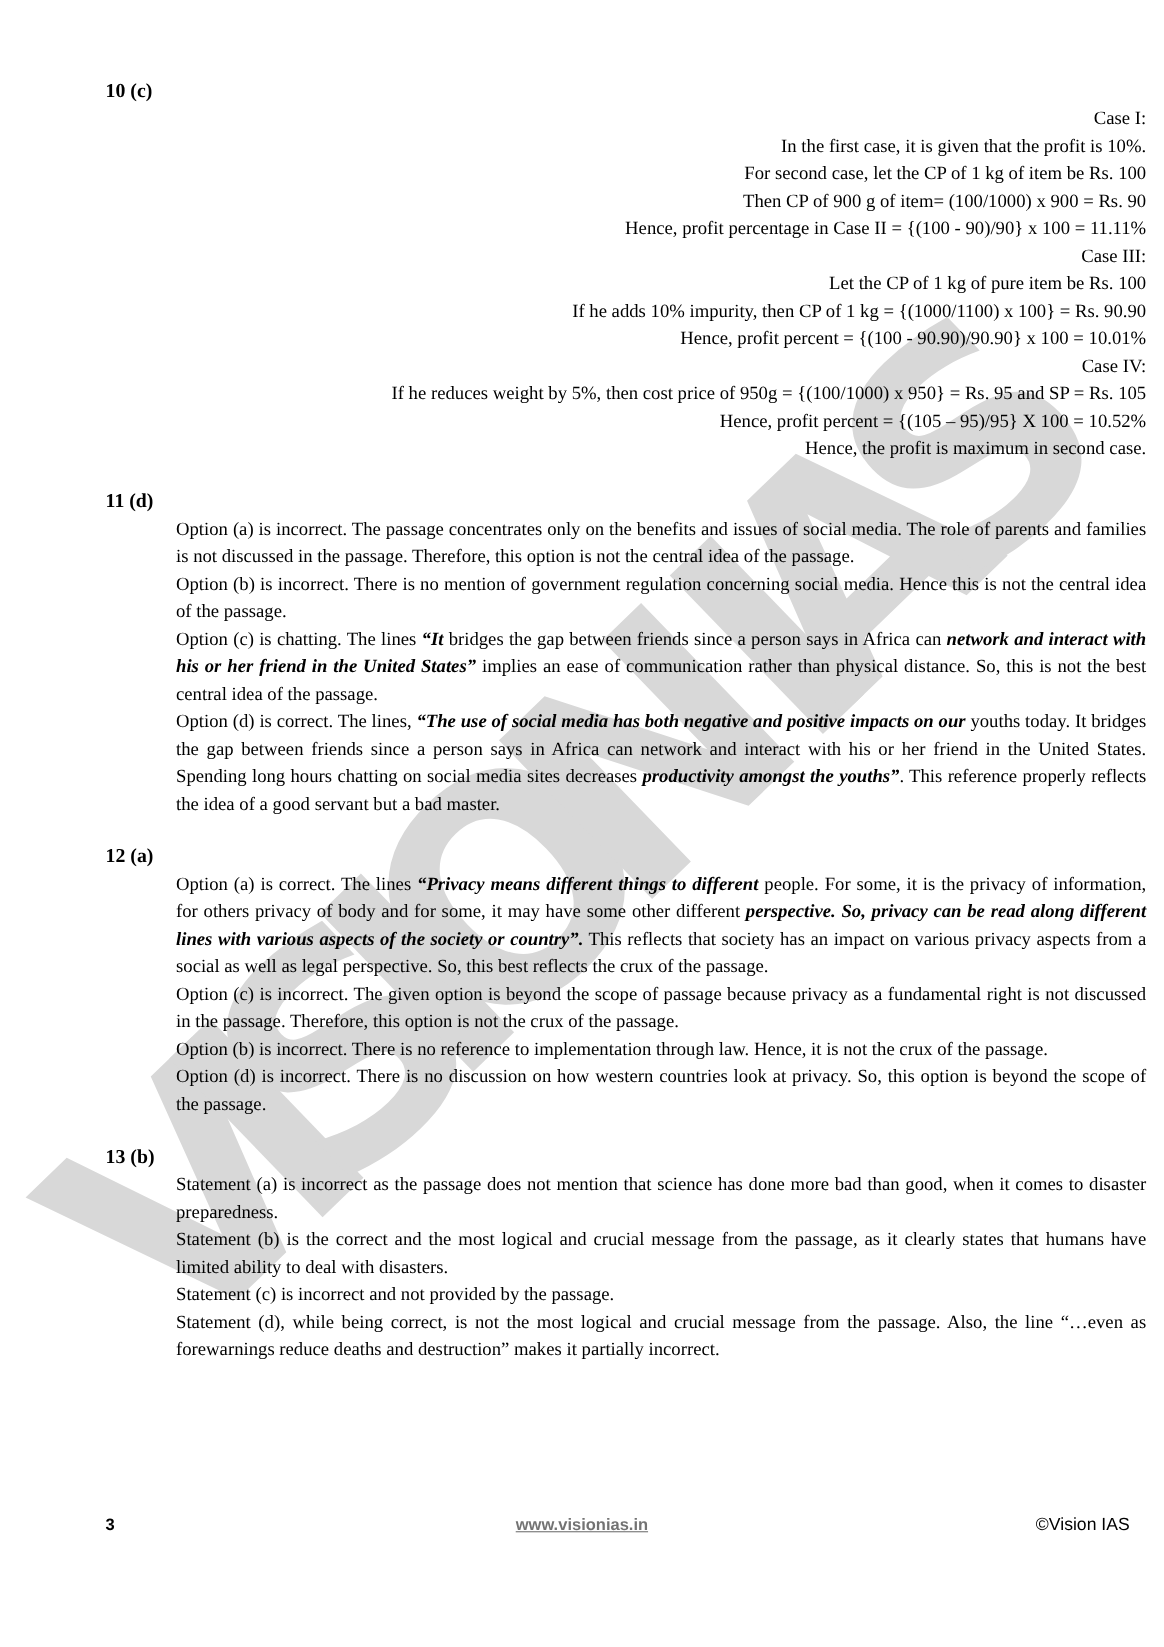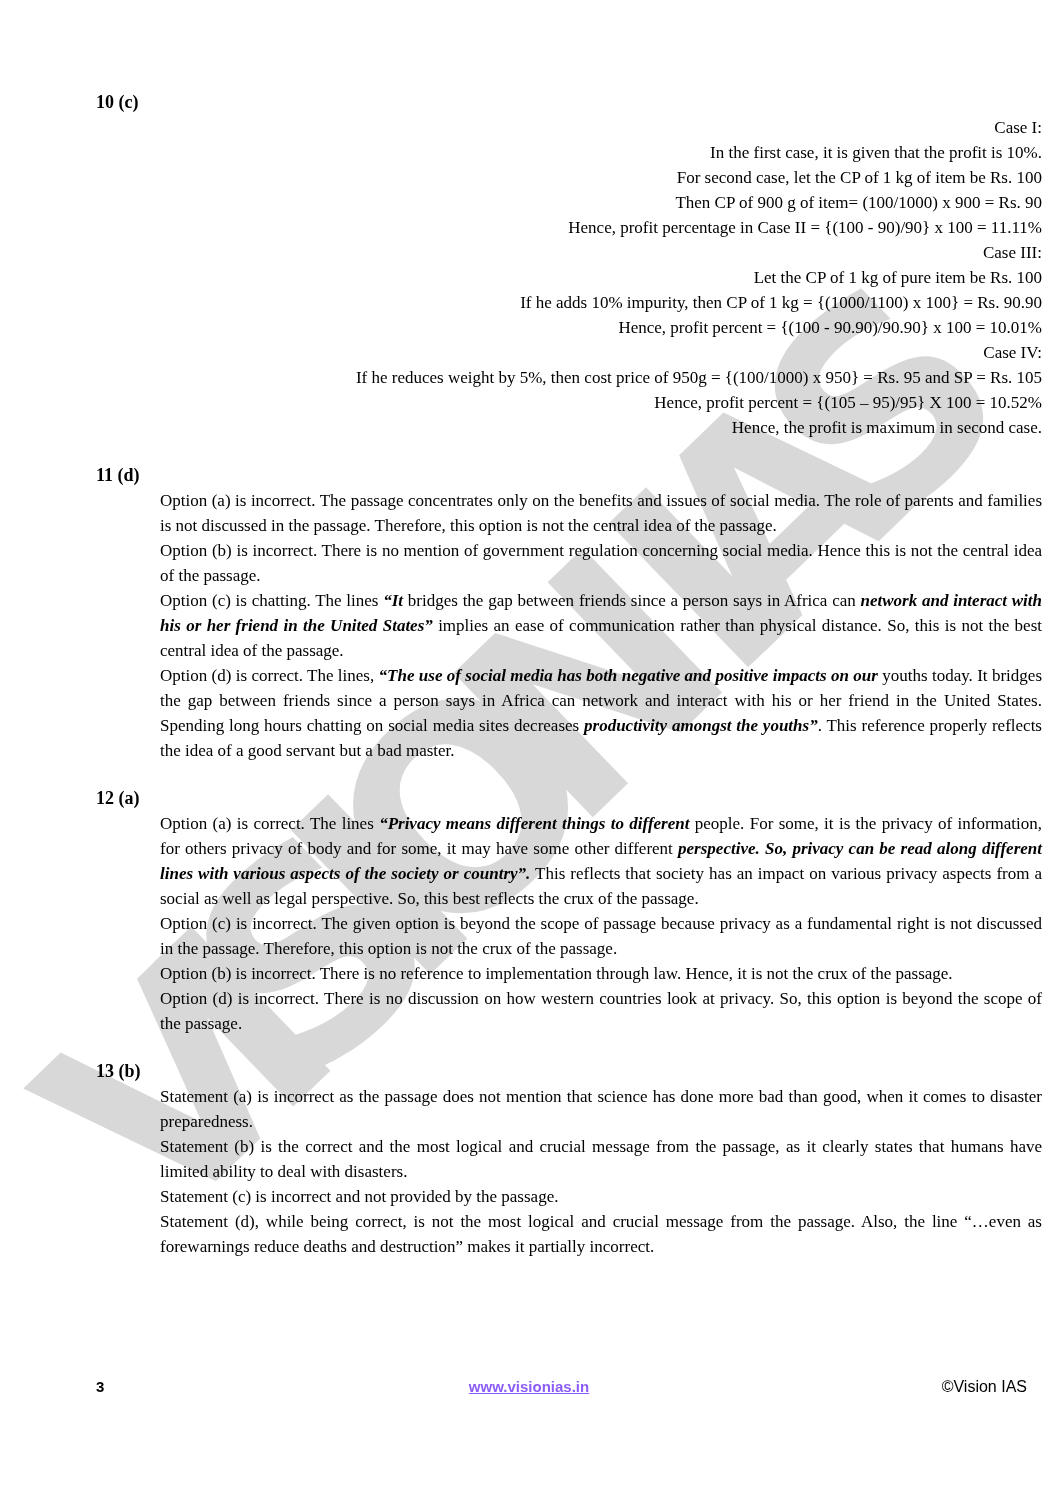--- a/index.html
+++ b/index.html
@@ -23,21 +23,21 @@
     font-size: 275px;
     letter-spacing: -0.2em;
     color: #d8d8d8;
     white-space: nowrap;
     z-index: 0;
     user-select: none;
   }
   .content {
     position: relative;
     z-index: 1;
-    padding: 90px 16px 0 96px;
+    padding: 70px 16px 0 96px;
   }
   .answer { margin-bottom: 23px; }
   .answer-label {
     font-weight: bold;
     font-size: 18px;
     line-height: 25px;
   }
   .answer-body {
     margin-left: 64px;
     font-size: 17px;
@@ -67,21 +67,21 @@
     position: absolute;
     left: 0;
     right: 0;
     top: 0;
     text-align: center;
   }
   .site-link {
     font-family: "Liberation Sans", sans-serif;
     font-weight: bold;
     font-size: 15px;
-    color: #8b5cf6;
+    color: #737373;
     text-decoration: underline;
     margin-top: 32px;
   }
   .copyright {
     position: absolute;
     right: 31px;
     top: 0;
     font-family: "Liberation Sans", sans-serif;
     font-size: 16px;
   }

